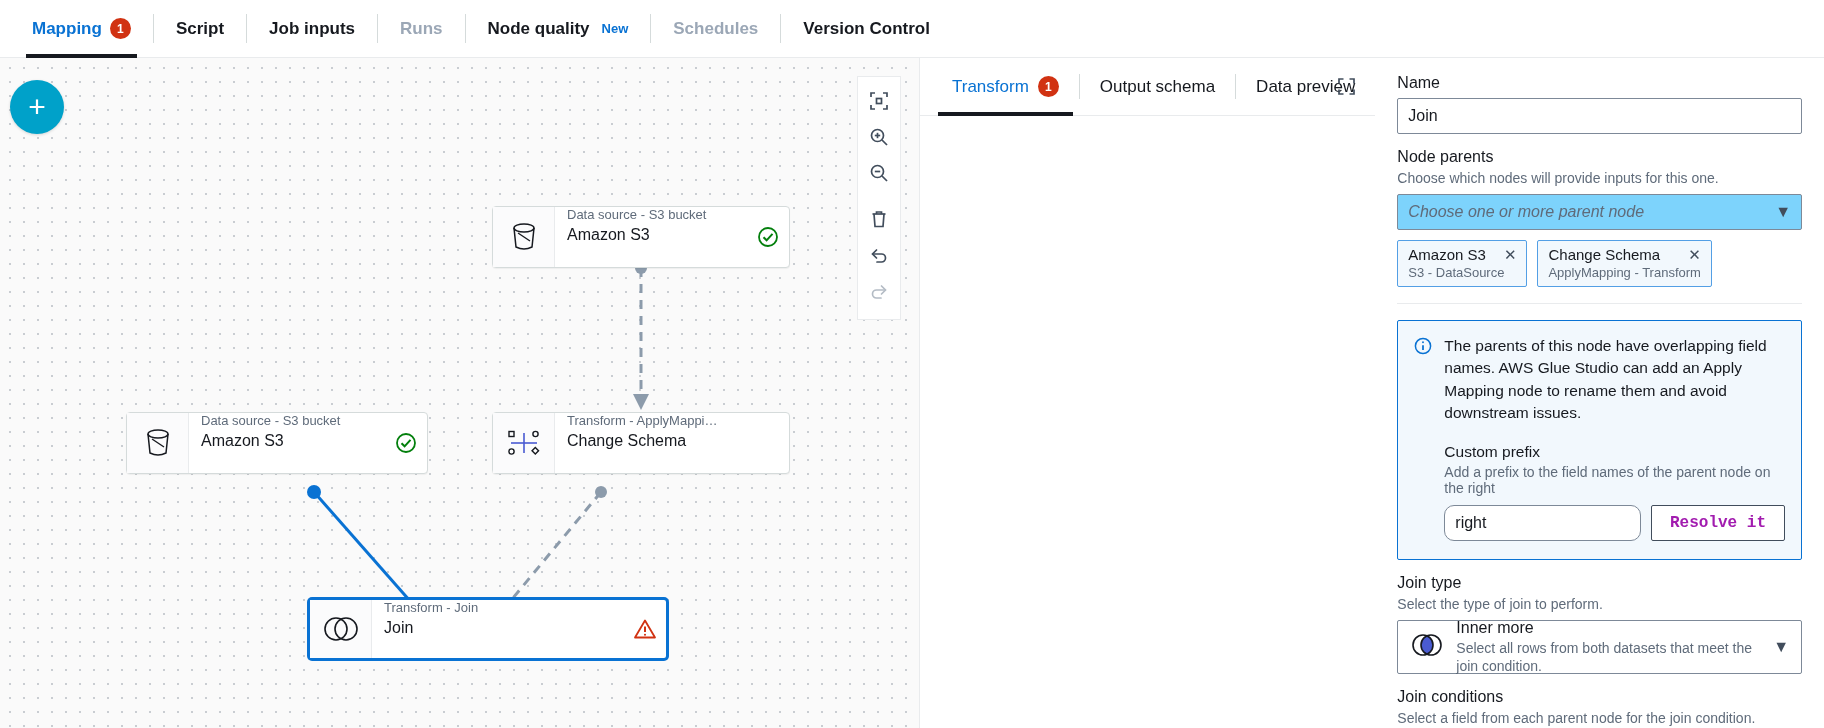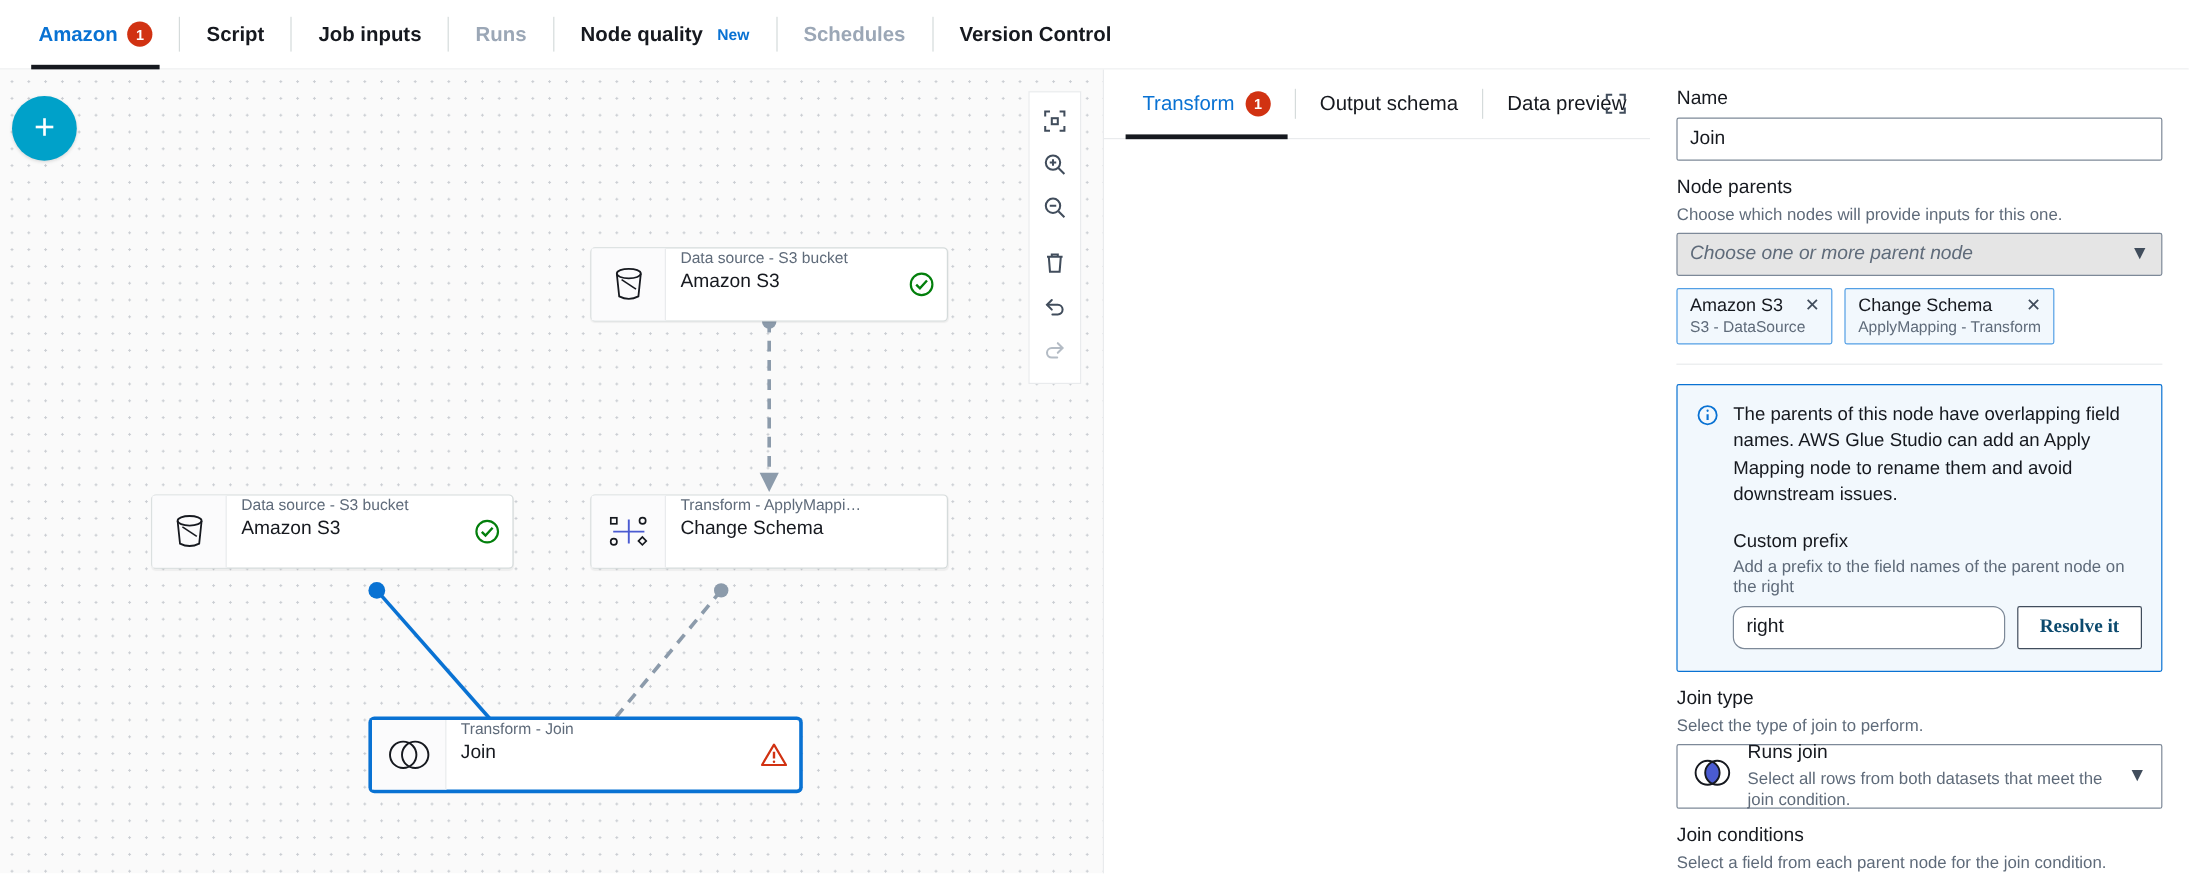--- a/index.html
+++ b/index.html
@@ -147,21 +147,21 @@
     border: 1px solid #7d8998; border-radius: 2px;
     padding: 0 10px; font-size: 16px; font-family: inherit; color: #16191f;
     background: #fff;
   }
   .text-input::placeholder { color: #5f6b7a; font-style: italic; }
   .select-box {
     width: 100%; height: 36px;
     border: 1px solid #7d8998; border-radius: 2px;
     padding: 0 10px; font-size: 16px; color: #5f6b7a; font-style: italic;
     display: flex; align-items: center; justify-content: space-between;
-    background: #e5e5e5; cursor: pointer;
+    background: #7dd3fc; cursor: pointer;
   }
   .select-box .caret { color: #414d5c; font-style: normal; }
   .mt14 { margin-top: 14px; }
 
   .token-row { display: flex; gap: 10px; margin-top: 10px; }
   .token {
     border: 1px solid #539fe5; border-radius: 2px;
     background: #f2f8fd;
     padding: 5px 10px 6px 10px;
     min-width: 128px;
@@ -184,22 +184,22 @@
   .alert-icon { color: #0972d3; flex-shrink: 0; margin-top: 2px; }
   .alert-body { flex: 1; }
   .alert-text { font-size: 15.5px; color: #16191f; line-height: 1.45; }
   .alert-sub-label { font-size: 15.5px; color: #16191f; margin-top: 18px; }
   .alert-sub-desc { font-size: 14px; color: #5f6b7a; margin-top: 3px; }
   .prefix-row { display: flex; gap: 10px; margin-top: 9px; }
   .prefix-input { flex: 1; max-width: 442px; border-radius: 10px; }
   .btn {
     height: 36px; padding: 0 18px;
     border: 1px solid #414d5c; border-radius: 2px;
-    background: #fff; color: #0c4a6e;
-    font-size: 16px; font-weight: bold; font-family: Liberation Serif, serif;
+    background: #fff; color: #a21caf;
+    font-size: 16px; font-weight: bold; font-family: Liberation Mono, monospace;
     cursor: pointer; white-space: nowrap;
   }
 
   .jointype-box {
     width: 100%; height: 54px;
     border: 1px solid #7d8998; border-radius: 2px;
     display: flex; align-items: center; gap: 12px;
     padding: 0 12px; background: #fff; cursor: pointer;
   }
   .jt-text { flex: 1; }
@@ -207,21 +207,21 @@
   .jt-desc { font-size: 14px; color: #5f6b7a; line-height: 1.3; margin-top: 1px; }
   .jt-caret { color: #414d5c; }
 </style>
 </head>
 <body>
 
 <div class="app">
 
   <div class="topbar">
     <div class="tab active">
-      <span>Amazon</span>
+      <span>Mapping</span>
       <span class="badge-count">1</span>
     </div>
     <div class="tab-sep"></div>
     <div class="tab">
       <span>Script</span>
     </div>
     <div class="tab-sep"></div>
     <div class="tab">
       <span>Job inputs</span>
     </div>
@@ -475,21 +475,21 @@
                 <clipPath id="c1">
                     <circle cx="13" cy="13" r="10"></circle>
                   </clipPath>
               </defs>
               <circle cx="21" cy="13" r="10" fill="#4a5bd1" clip-path="url(#c1)"></circle>
               <circle cx="13" cy="13" r="10" stroke="#16191f" stroke-width="1.6" fill="none"></circle>
               <circle cx="21" cy="13" r="10" stroke="#16191f" stroke-width="1.6" fill="none"></circle>
             </svg>
           </span>
           <div class="jt-text">
-            <div class="jt-title">Runs join</div>
+            <div class="jt-title">Inner more</div>
             <div class="jt-desc">Select all rows from both datasets that meet the join condition.</div>
           </div>
           <span class="jt-caret">▼</span>
         </div>
 
         
         <div class="field-label mt14">Join conditions</div>
         <div class="field-desc">Select a field from each parent node for the join condition.</div>
         
 

